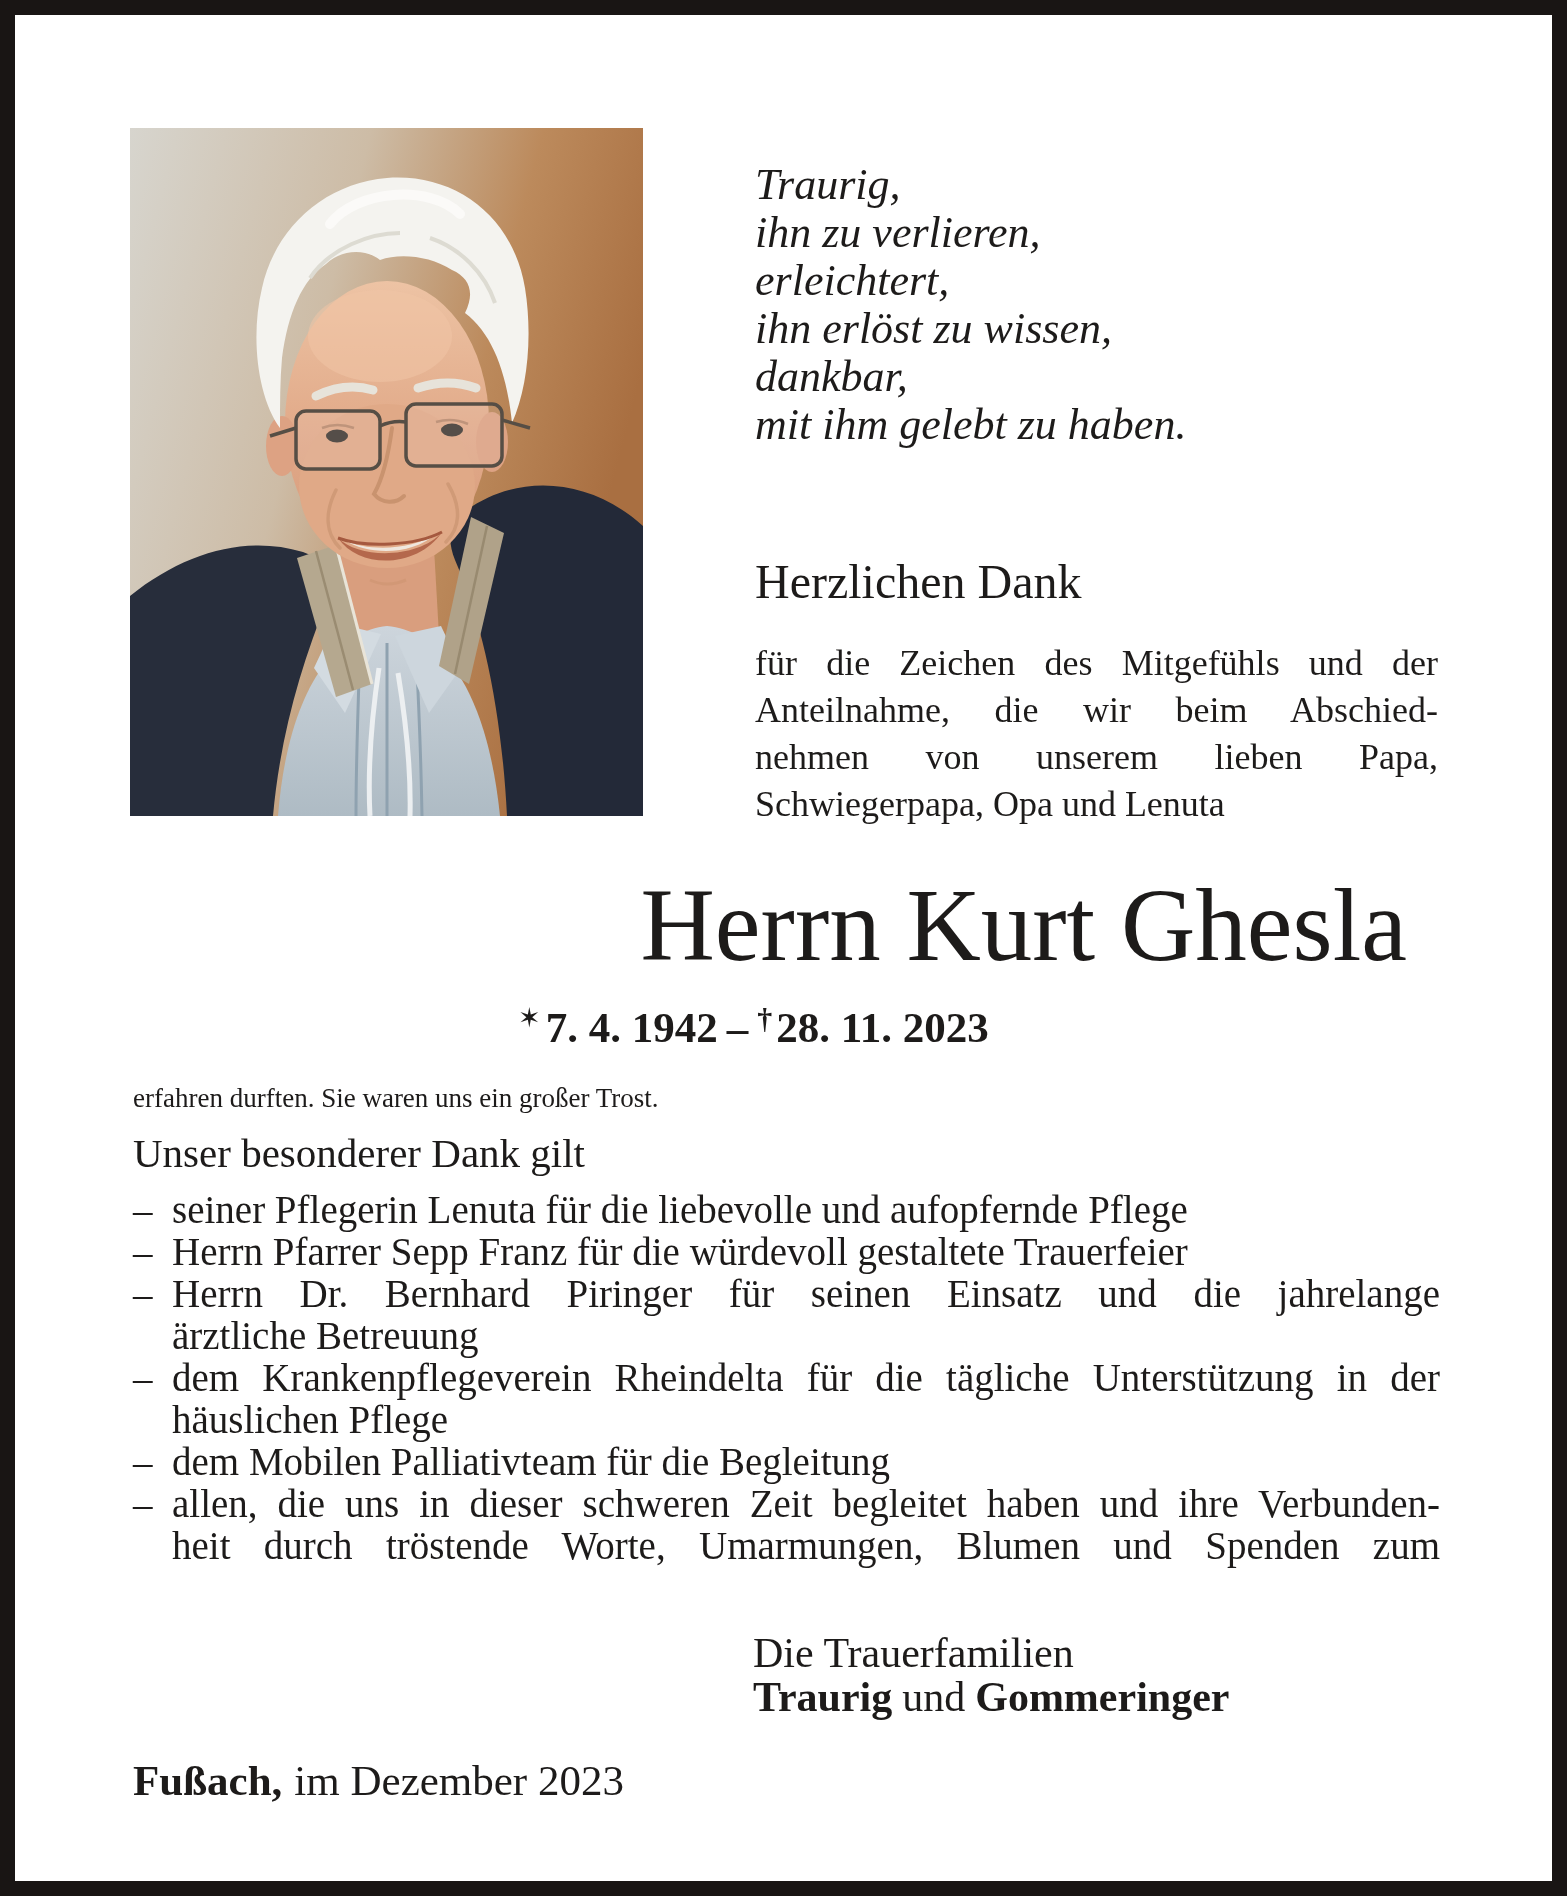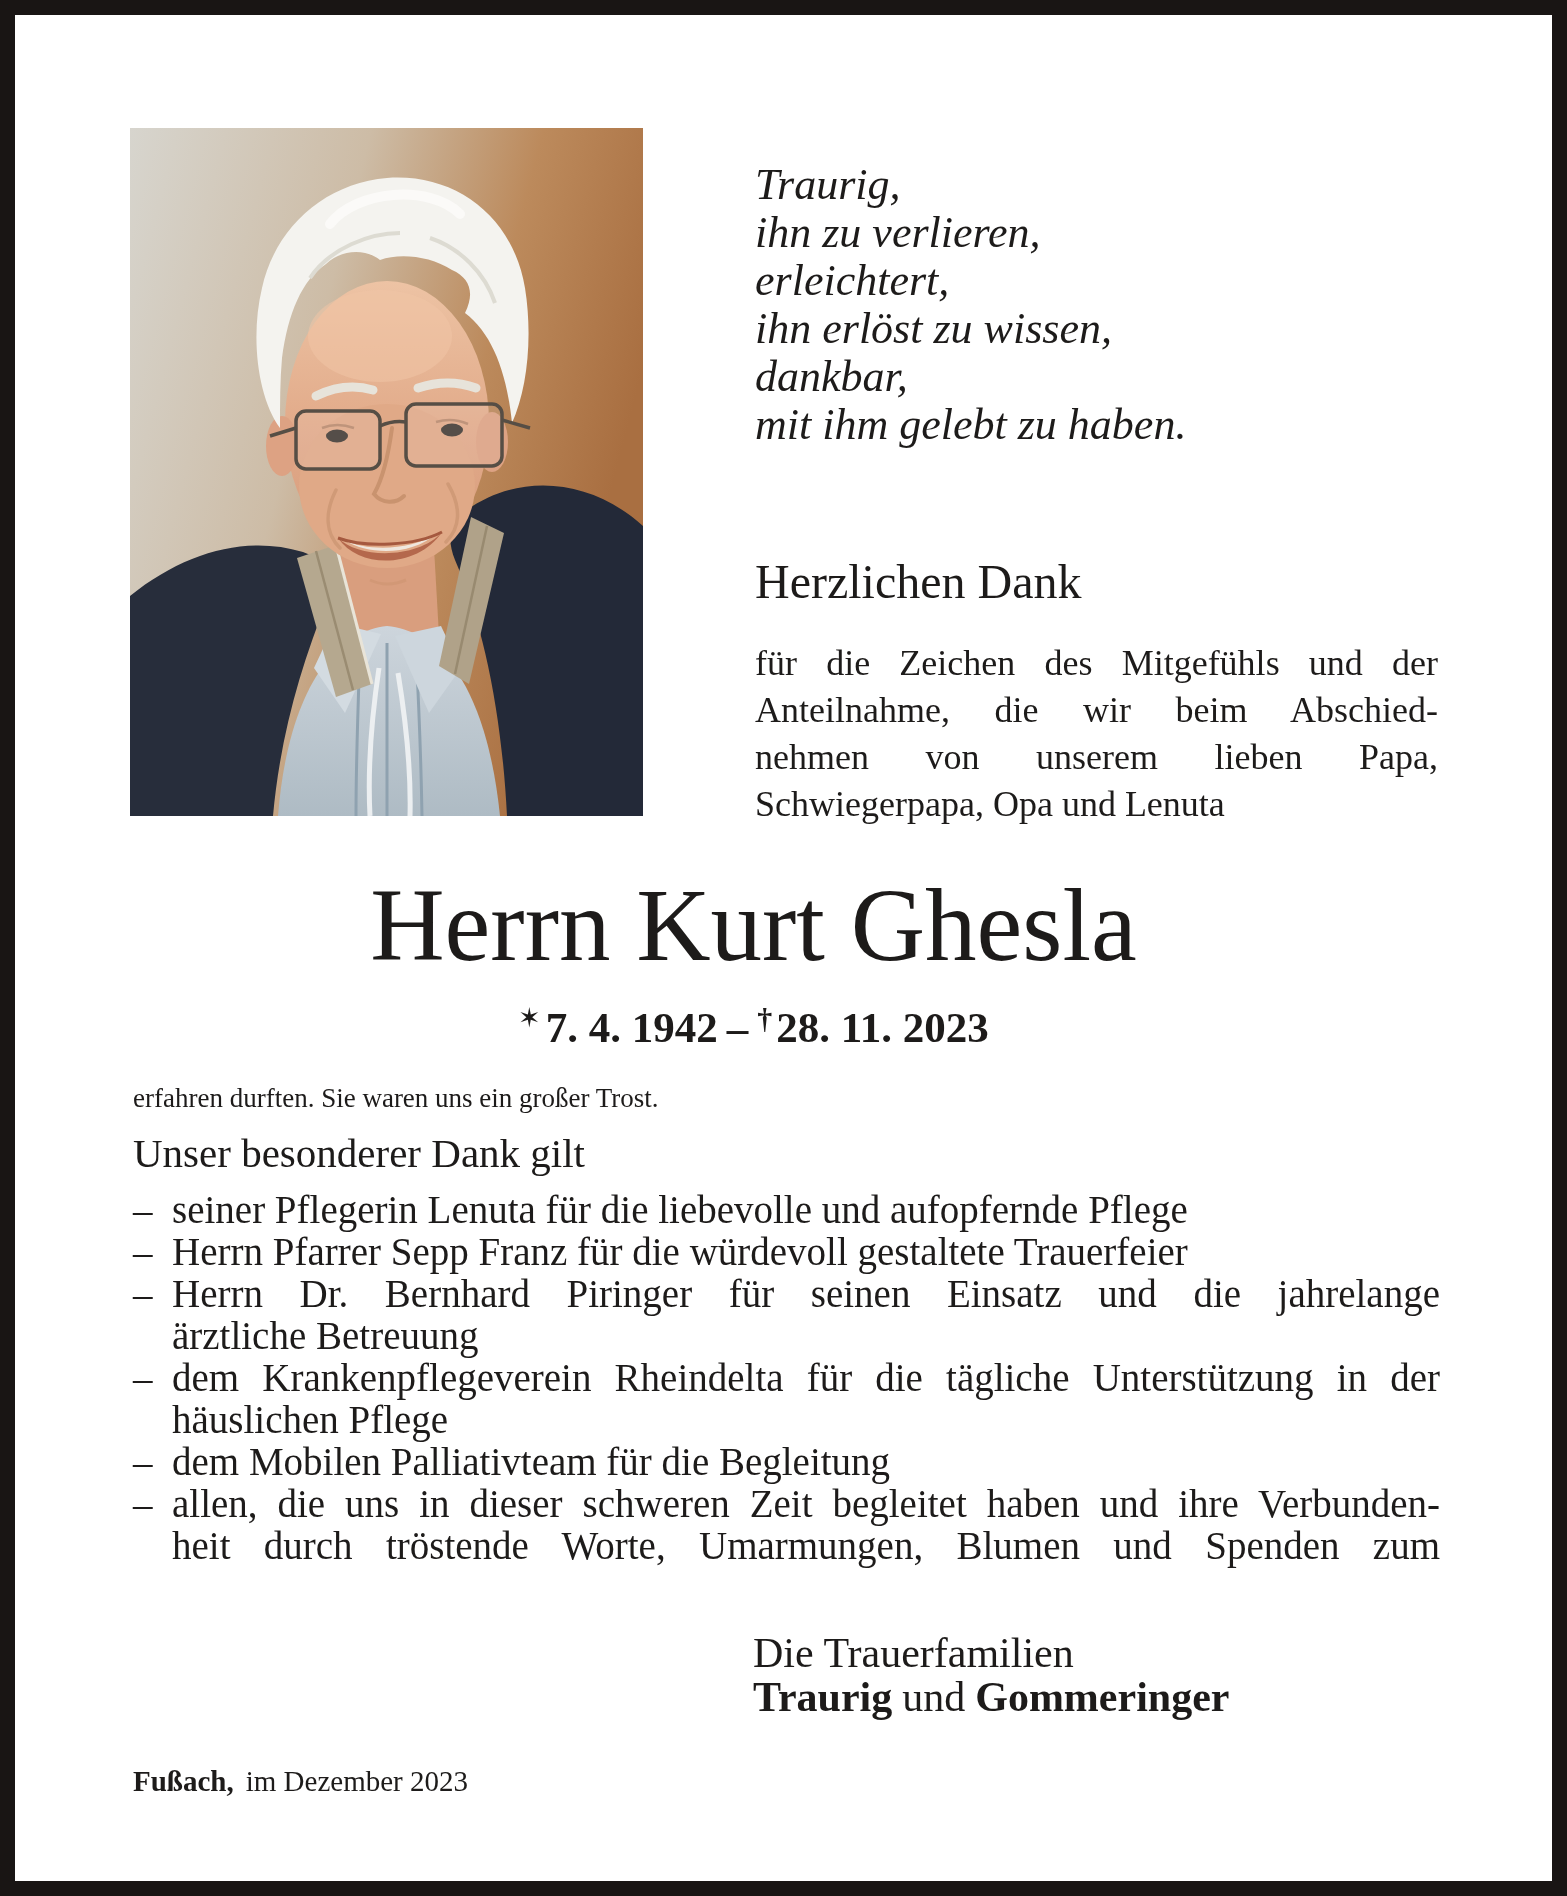--- a/index.html
+++ b/index.html
@@ -18,21 +18,21 @@
   
   .photo{left:115px;top:113px;width:513px;height:688px;}
   .photo svg{display:block;width:100%;height:100%;}
 
   
   .poem{left:740px;top:146px;font-style:italic;font-size:44px;line-height:48px;}
   .thanks-heading{left:740px;top:540px;font-size:48px;line-height:54px;}
   .thanks-paragraph{left:740px;top:625px;width:683px;font-size:36px;line-height:47px;}
 
   
-  .name-heading{left:118px;top:855px;width:1307px;text-align:center;
+  .name-heading{left:118px;top:855px;width:1307px;text-align:right;
     font-size:103px;line-height:1.08;transform:translateX(-33px);white-space:nowrap;}
   .dates-line{left:118px;top:988px;width:1307px;text-align:center;
     font-size:43px;font-weight:bold;transform:translateX(-33px);white-space:nowrap;}
   .sym-star{font-family:"DejaVu Sans","Liberation Sans",sans-serif;
     font-size:27px;position:relative;top:-15px;margin-right:5px;font-weight:bold;}
   .sym-cross{font-size:30px;position:relative;top:-13px;margin-right:4px;font-weight:bold;}
   .date-sep{margin:0 9px;}
 
   
   .trost-line{left:118px;top:1059px;font-size:27px;line-height:48px;white-space:nowrap;}
@@ -41,21 +41,21 @@
   .thanks-list{left:118px;top:1174px;width:1307px;font-size:39px;line-height:42px;}
   .li{display:flex;align-items:flex-start;}
   .li .dash{flex:0 0 39px;}
   .li .cont{flex:1 1 auto;min-width:0;}
   .jline{text-align:justify;text-align-last:justify;}
 
   .signature{left:738px;top:1616px;font-size:42px;line-height:44px;}
   .sig-bold{font-weight:bold;}
   .sig-connector{margin:0 10px;}
 
-  .footer-line{left:118px;top:1741px;font-size:29px;line-height:50px;white-space:nowrap;}
+  .footer-line{left:118px;top:1741px;font-size:43px;line-height:50px;white-space:nowrap;}
   .footer-place{font-weight:bold;margin-right:12px;}
 </style>
 </head>
 <body>
 
 <div class="page">
 
   <div class="abs photo">
     <svg viewBox="0 0 513 688" xmlns="http://www.w3.org/2000/svg">
       <defs>

